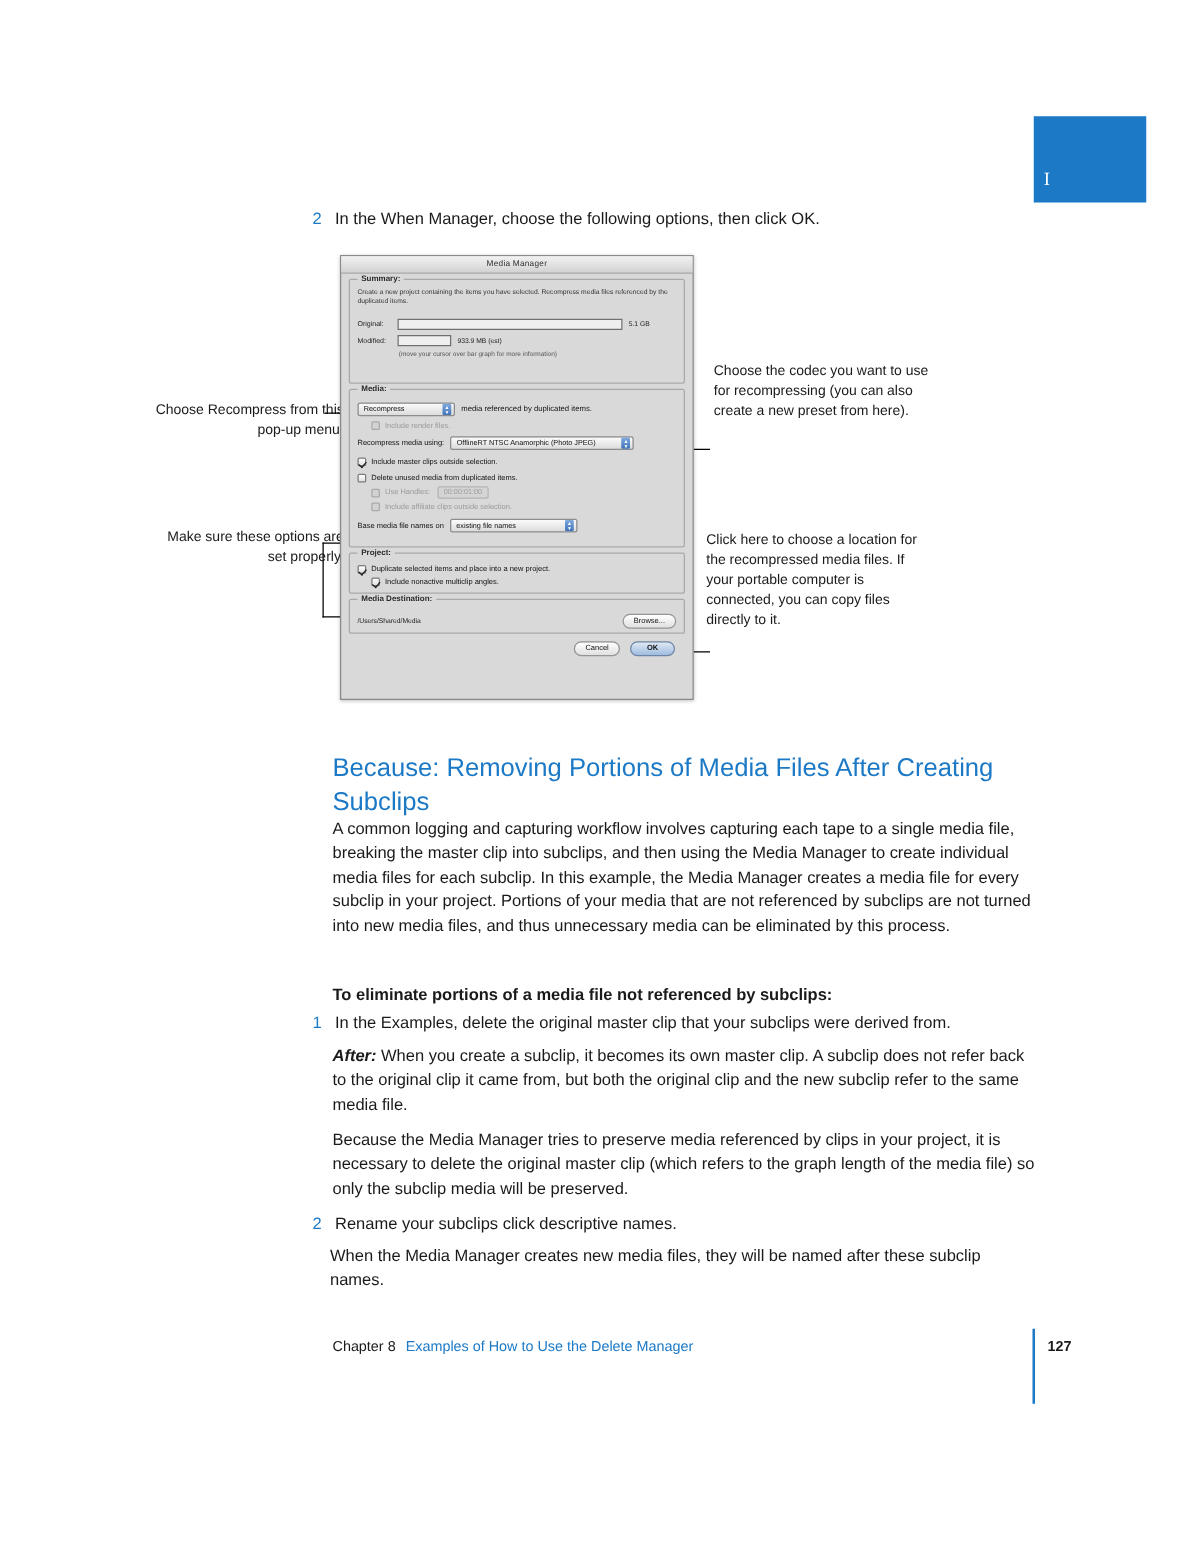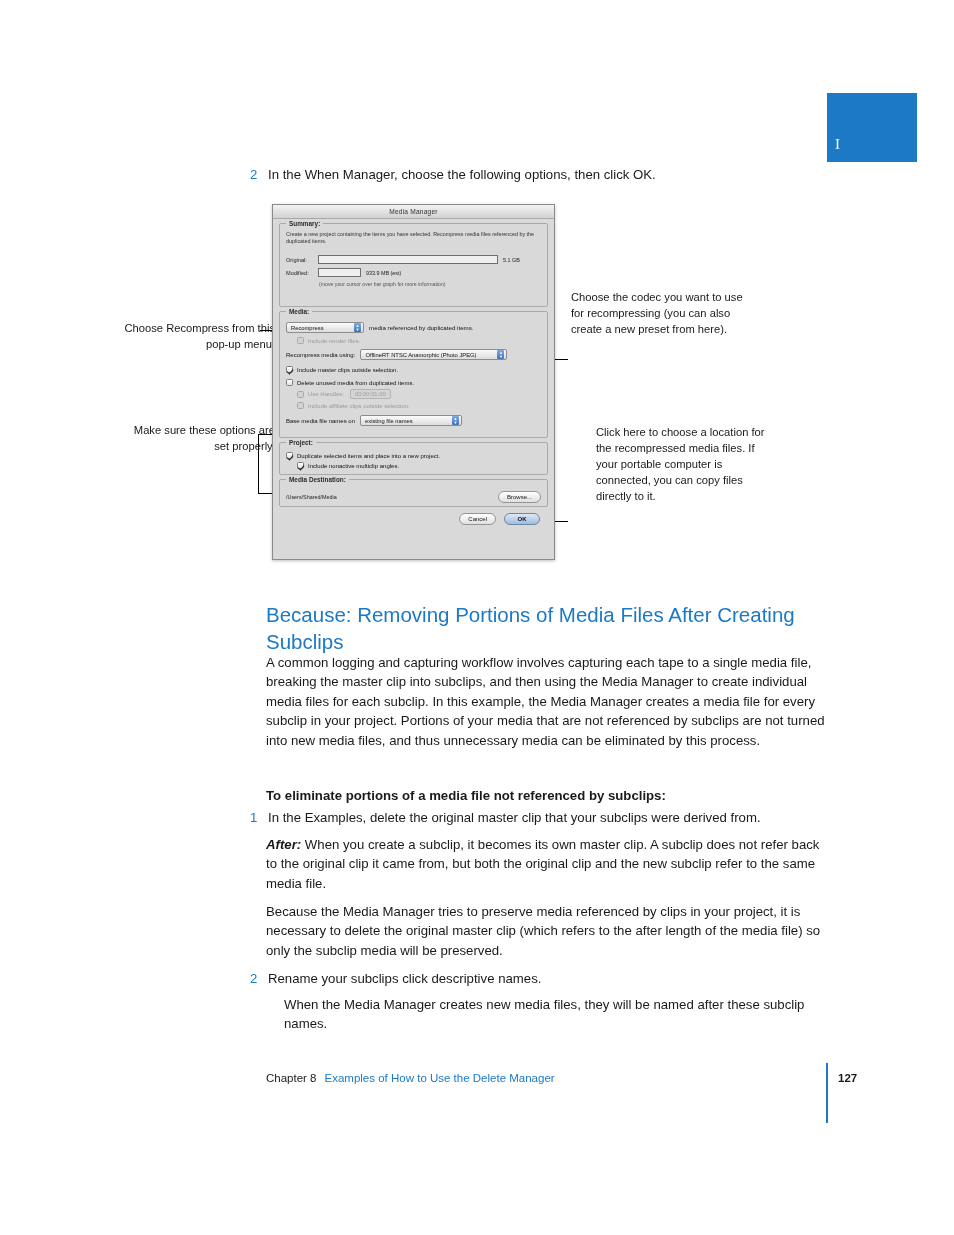--- a/index.html
+++ b/index.html
@@ -294,21 +294,21 @@
 
 <div class="callout right-align" style="left:120px; top:423px; width:155px;">Make sure these options are set properly.</div>
 <div class="leader leader-h" style="left:258px; top:434px; width:14px;"></div>
 <div class="leader leader-v" style="left:258px; top:434px; height:60px;"></div>
 <div class="leader leader-h" style="left:258px; top:493px; width:14px;"></div>
 
 <div class="callout" style="left:571px; top:290px; width:180px;">Choose the codec you want to use for recompressing (you can also create a new preset from here).</div>
 <div class="leader leader-h" style="left:540px; top:359px; width:28px;"></div>
 <div class="leader leader-v" style="left:567px; top:359px; height:0px;"></div>
 
-<div class="callout" style="left:571px; top:425px; width:180px;margin-left:25px;">Click here to choose a location for the recompressed media files. If your portable computer is connected, you can copy files directly to it.</div>
+<div class="callout" style="left:540px; top:425px; width:180px;margin-left:25px;">Click here to choose a location for the recompressed media files. If your portable computer is connected, you can copy files directly to it.</div>
 <div class="leader leader-h" style="left:540px; top:521px; width:28px;"></div>
 
 <div class="dialog">
   <div class="dlg-titlebar">
     <span class="dlg-title">Media Manager</span>
   </div>
   <div class="dlg-body">
 
     <div class="group" style="height:84px;">
       <span class="glabel">Summary:</span>
@@ -423,26 +423,26 @@
 <div class="step" style="left:250px; top:808px; width:600px;">
   <span class="num">1</span>
   <span class="txt">In the Examples, delete the original master clip that your subclips were derived from.</span>
 </div>
 
 <div class="para" style="left:266px; top:835px; width:560px;">
   <span class="note-lbl">After: </span>
   <span>When you create a subclip, it becomes its own master clip. A subclip does not refer back to the original clip it came from, but both the original clip and the new subclip refer to the same media file.</span>
 </div>
 
-<div class="para" style="left:266px; top:902px; width:570px;">Because the Media Manager tries to preserve media referenced by clips in your project, it is necessary to delete the original master clip (which refers to the after length of the media file) so only the subclip media will be preserved.</div>
+<div class="para" style="left:266px; top:902px; width:570px;">Because the Media Manager tries to preserve media referenced by clips in your project, it is necessary to delete the original master clip (which refers to the graph length of the media file) so only the subclip media will be preserved.</div>
 
 <div class="step" style="left:250px; top:969px; width:600px;">
   <span class="num">2</span>
   <span class="txt">Rename your subclips click descriptive names.</span>
 </div>
 
-<div class="para" style="left:284px; top:995px; width:560px;">When the Media Manager creates new media files, they will be named after these subclip names.</div>
+<div class="para" style="left:264px; top:995px; width:560px;">When the Media Manager creates new media files, they will be named after these subclip names.</div>
 
 <div class="footer-rule"></div>
 <div class="footer">
   <span class="chap">Chapter 8</span><span class="chap-title">Examples of How to Use the Delete Manager</span>
 </div>
 <div class="page-num">127</div>
 
 </body></html>

